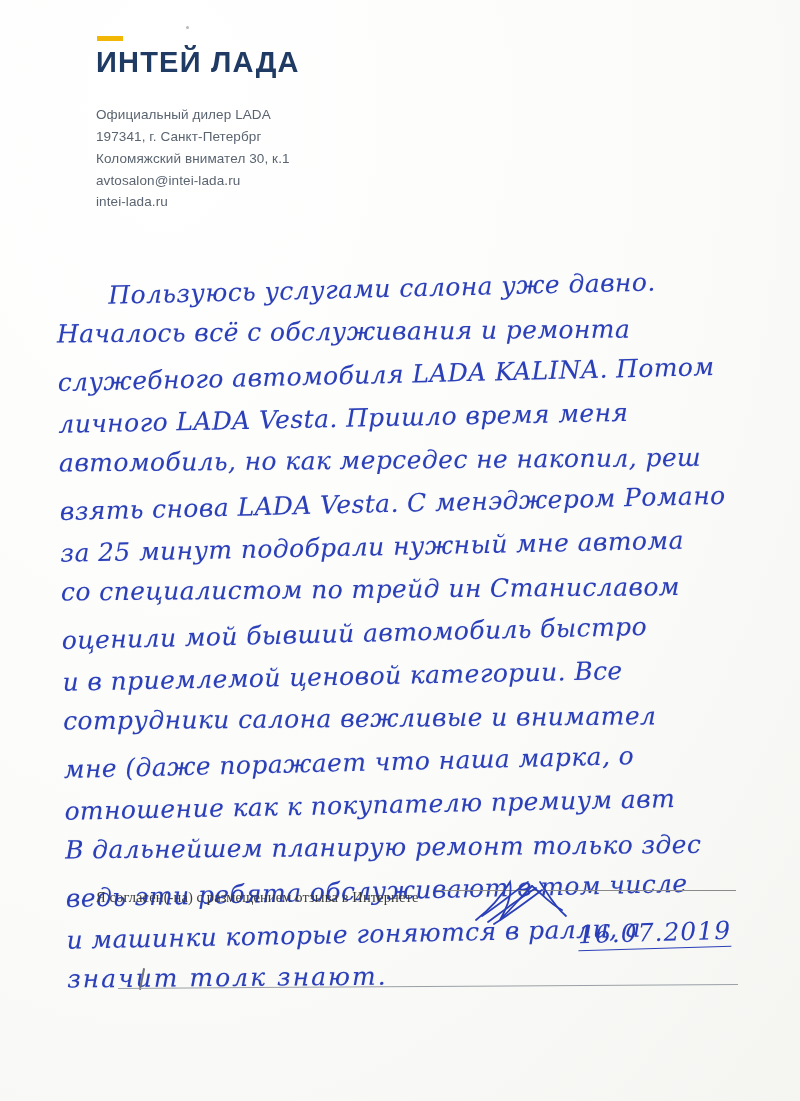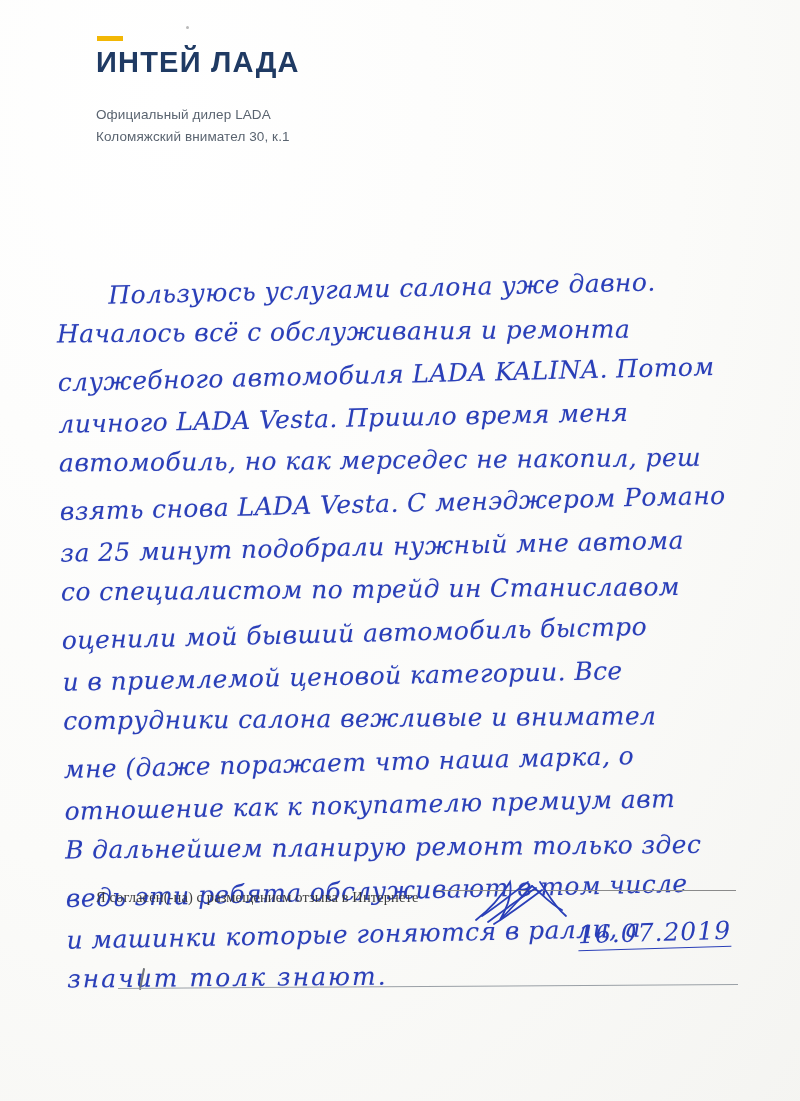--- a/index.html
+++ b/index.html
@@ -176,21 +176,24 @@
 <div class="page">
   <div class="sheet">
 
     <div class="dot-artifact"></div>
 
     <div class="letterhead">
       <div class="brand-accent"></div>
       <h1 class="brand-title">ИНТЕЙ ЛАДА</h1>
       <div class="brand-sub">
         <div>Официальный дилер LADA</div>
+        <div>197341, г. Санкт-Петербрг</div>
         <div>Коломяжский внимател 30, к.1</div>
+        <div>avtosalon@intei-lada.ru</div>
+        <div>intei-lada.ru</div>
       </div>
     </div>
 
     <div class="handwriting">
       <span class="hw-line indent s1">Пользуюсь  услугами  салона  уже  давно.</span>
       <span class="hw-line s2">Началось всё с обслуживания и ремонта</span>
       <span class="hw-line s1">служебного автомобиля LADA KALINA. Потом</span>
       <span class="hw-line s3">личного LADA Vesta. Пришло время меня</span>
       <span class="hw-line s2">автомобиль, но как мерседес не накопил, реш</span>
       <span class="hw-line s1">взять снова LADA Vesta. С менэджером Романо</span>

